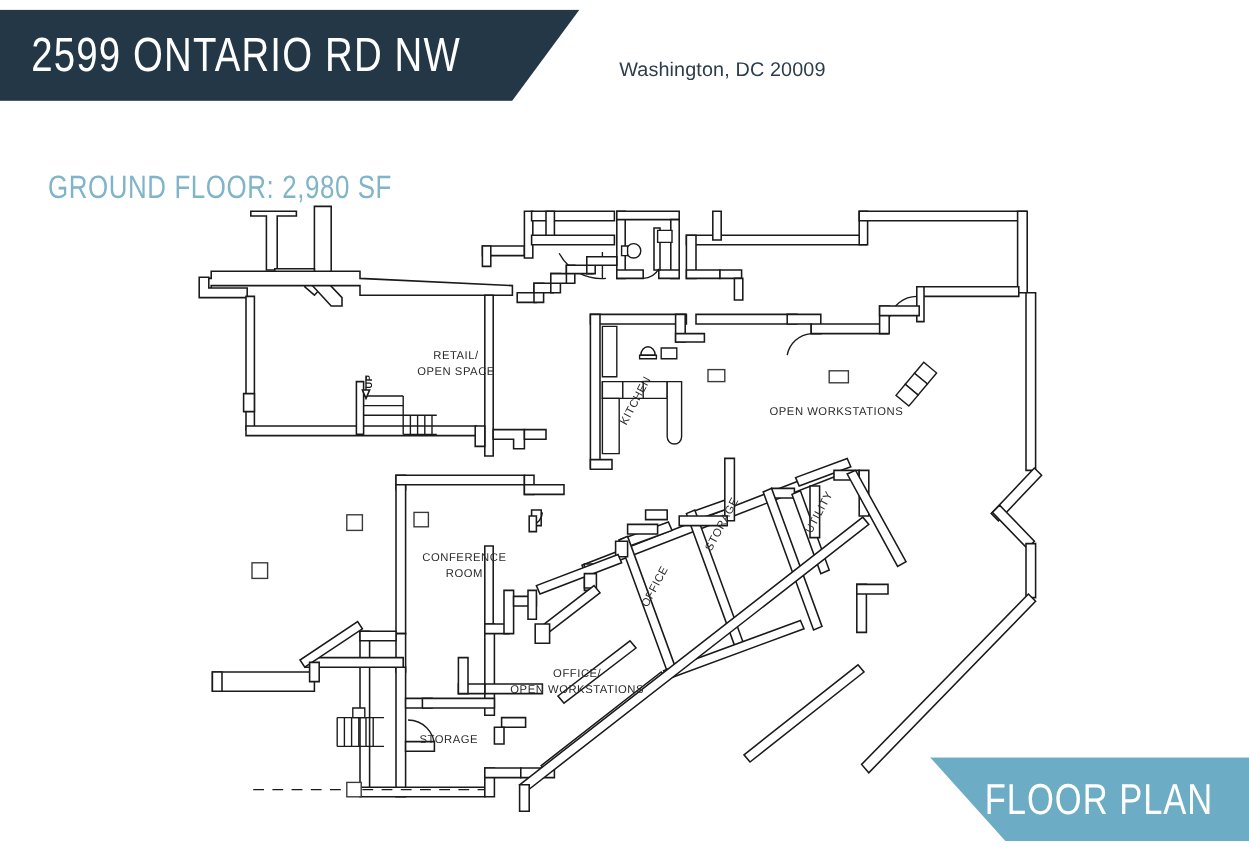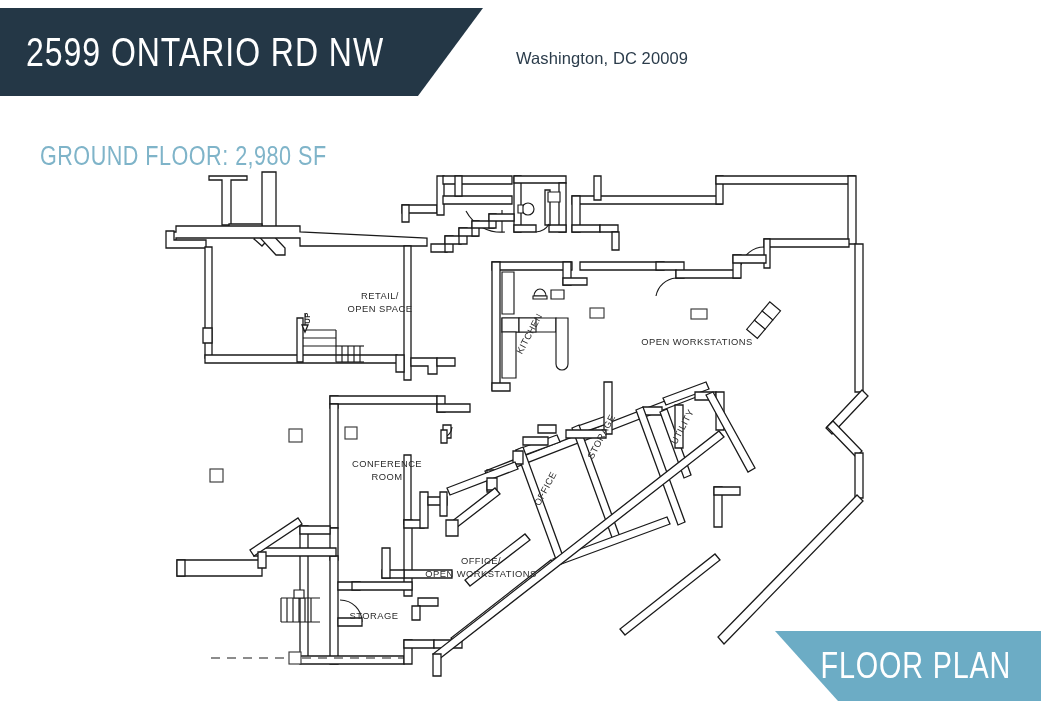--- a/index.html
+++ b/index.html
@@ -15,21 +15,21 @@
     font-family: "Liberation Sans", sans-serif;
     -webkit-font-smoothing: antialiased;
   }
 
   
   #header-banner {
     position: absolute;
     left: 0;
     top: 8px;
     width: 500px;
-    height: 88px;
+    height: 76px;
     text-align: right;
   }
   #header-banner .shape {
     position: absolute;
     inset: 0;
     background: #243746;
     clip-path: polygon(0 0, 483px 0, 415px 92px, 0 92px);
   }
   #header-title {
     position: absolute;

